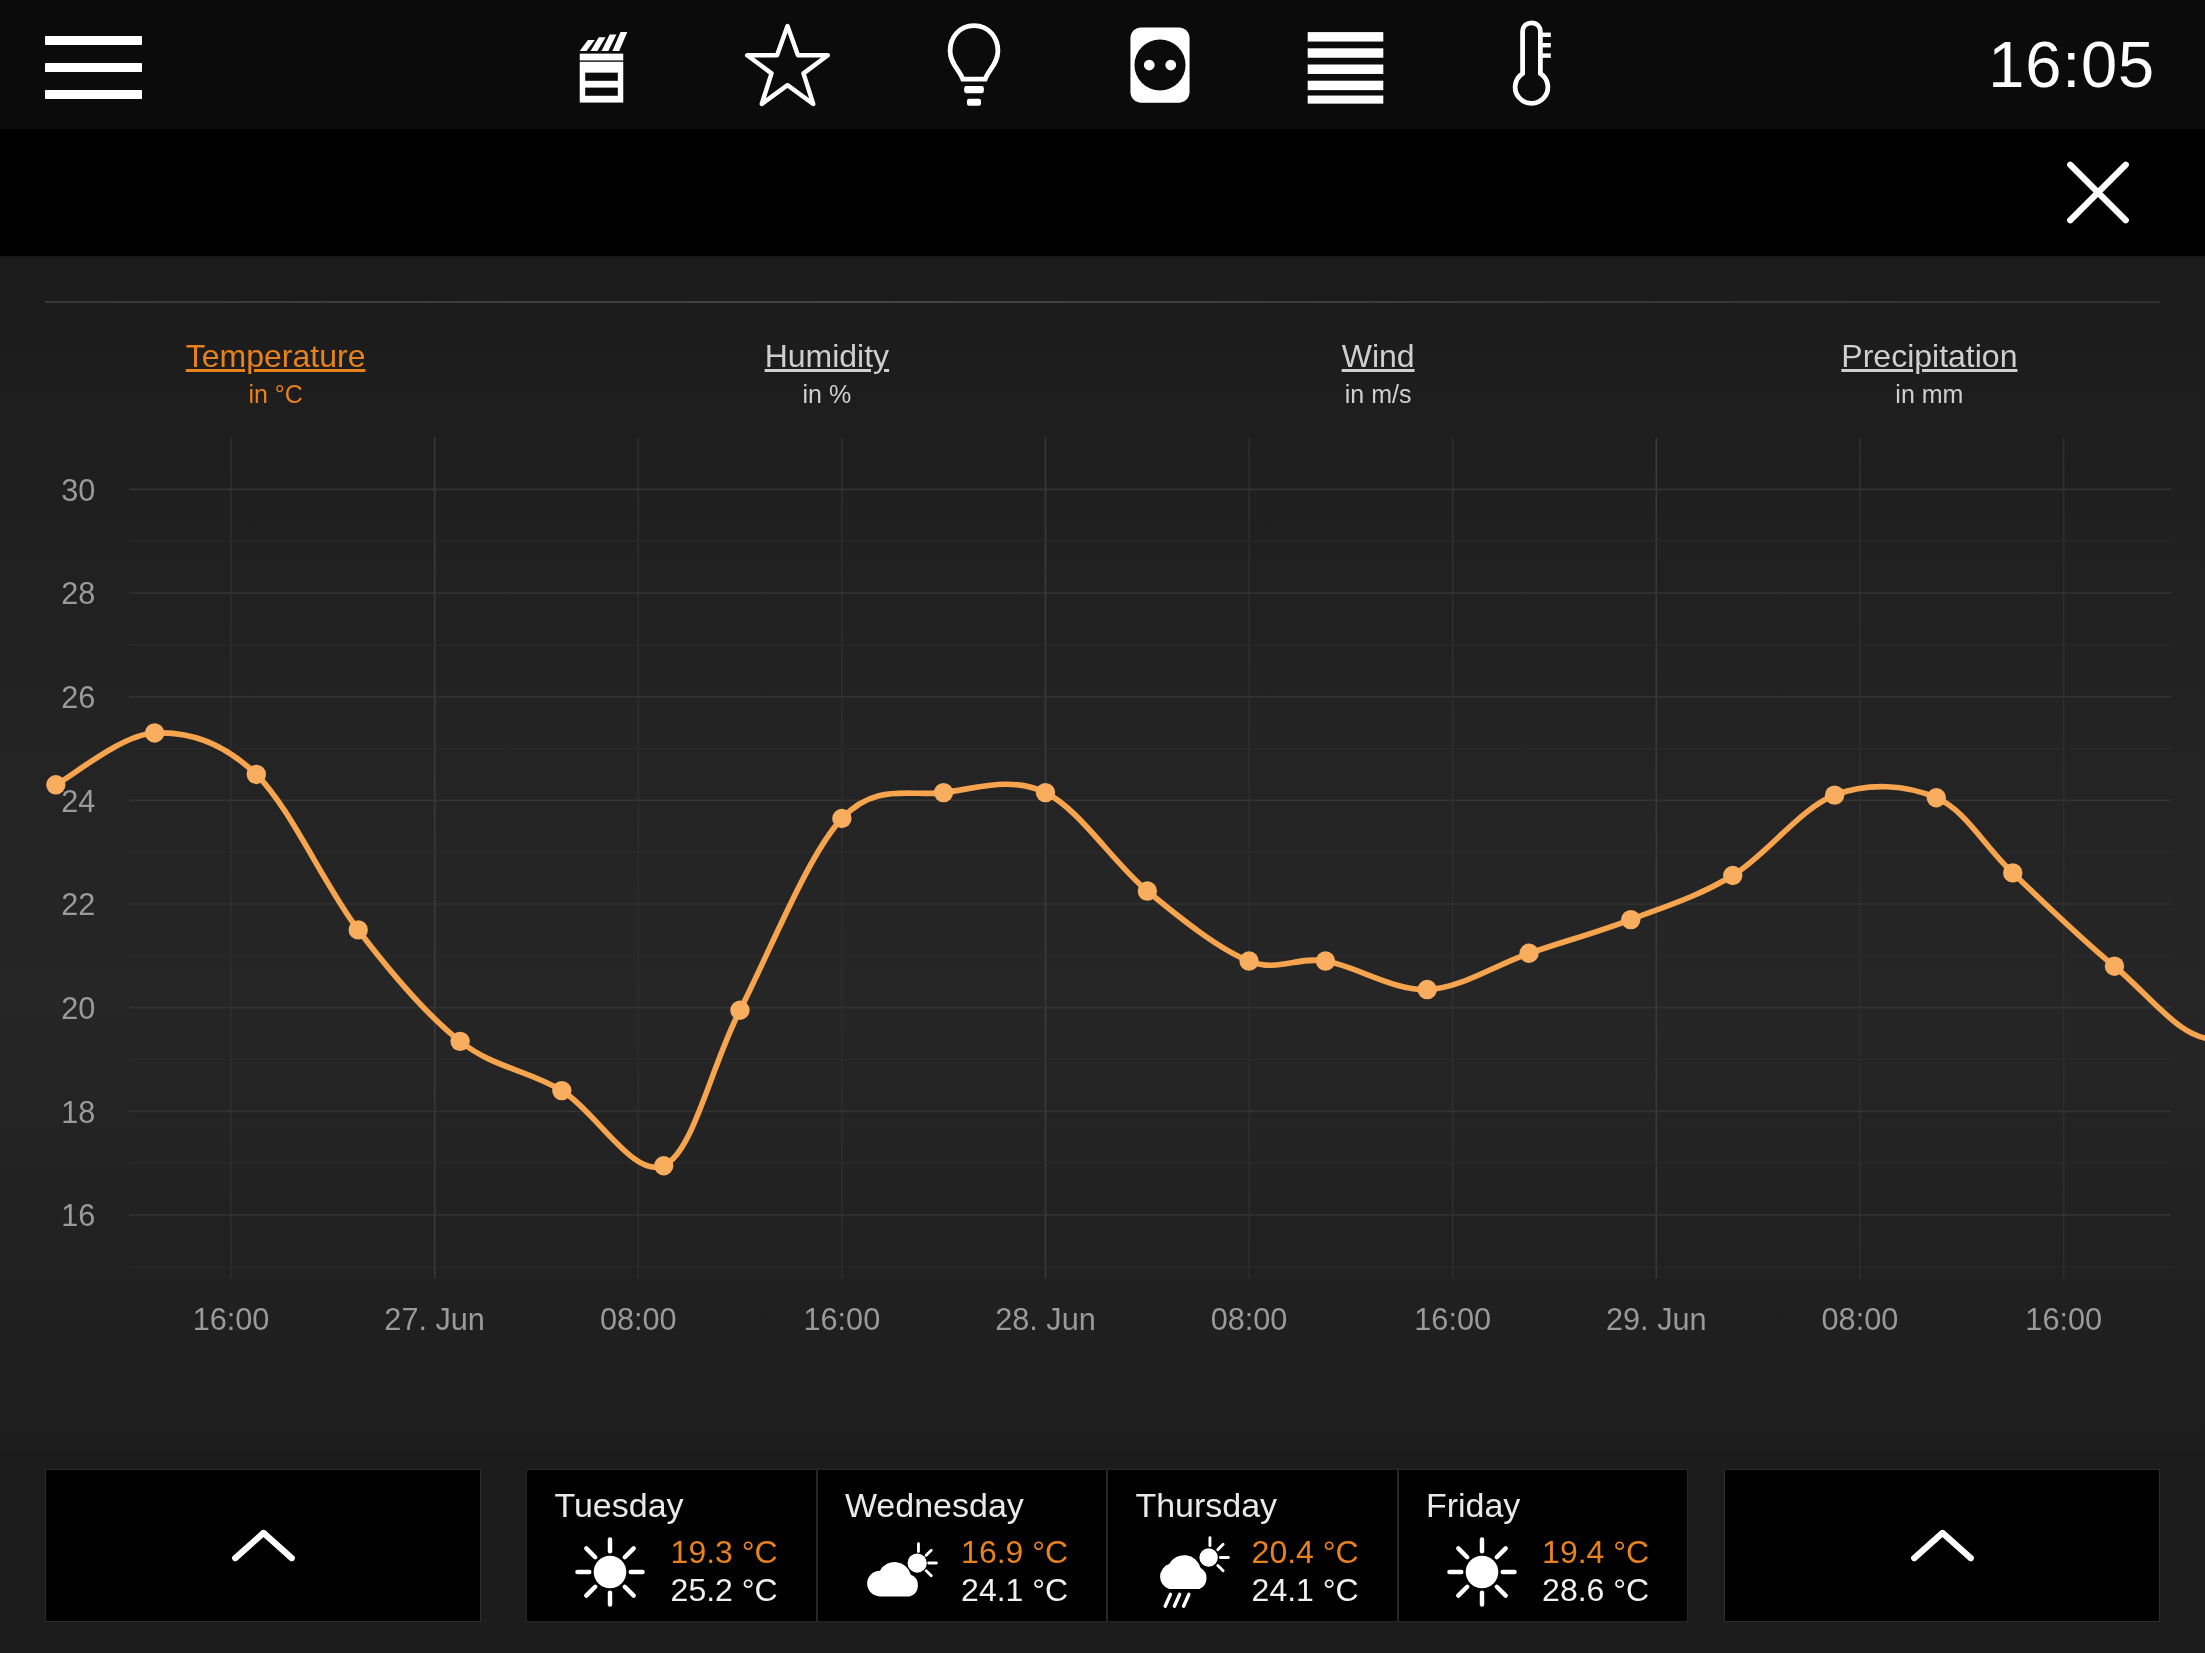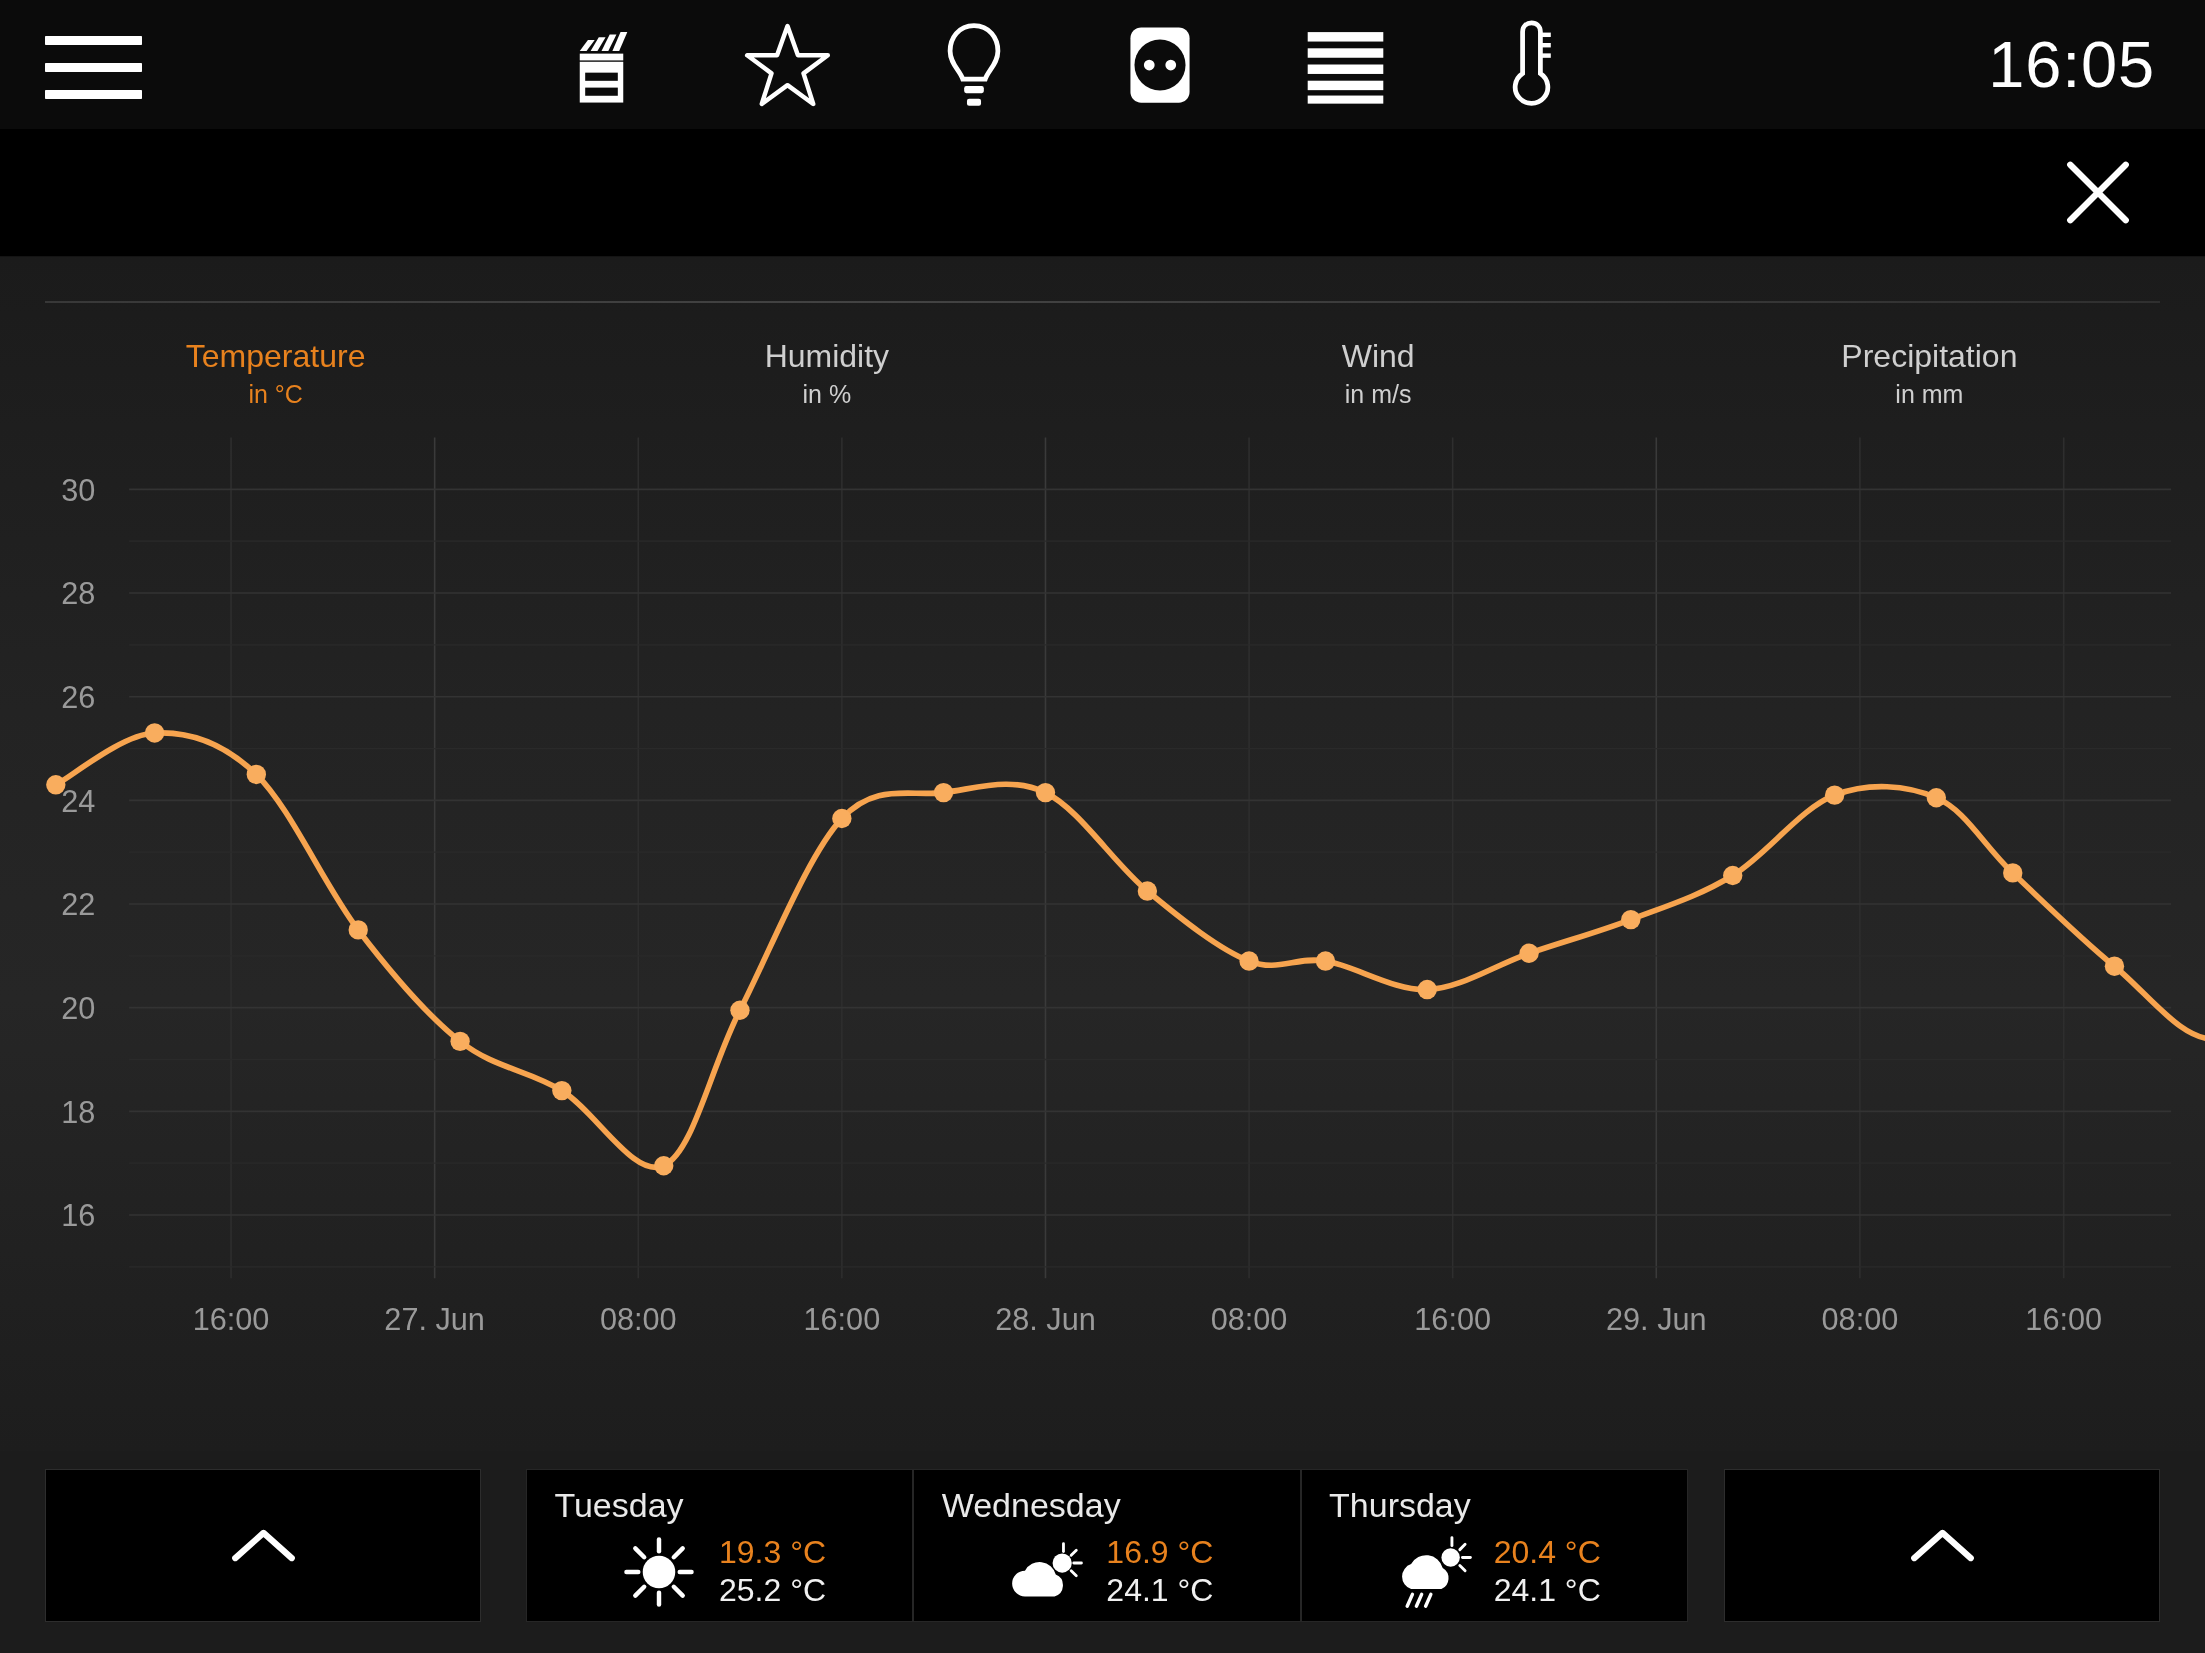--- a/index.html
+++ b/index.html
@@ -67,21 +67,21 @@
 
   .tabs{
     position:absolute; left:0; top:69px; width:2205px; height:94px;
     display:flex;
   }
   .tab{
     flex:1 1 0; text-align:center; cursor:pointer;
     display:flex; flex-direction:column; justify-content:center; align-items:center;
     line-height:1.32;
   }
-  .tab .t1{ font-size:32px; font-weight:400; color:#cfcfcf; }
+  .tab .t1{ font-size:32px; font-weight:400; color:#cfcfcf;text-decoration:underline; }
   .tab .t2{ font-size:25px; font-weight:400; color:#cfcfcf; }
   .tab.active .t1, .tab.active .t2{ color:#e8821e; }
 
   
   .chart-wrap{
     position:absolute; left:0; top:166px; width:2205px; height:969px;
   }
   .chart-svg{ position:absolute; left:0; top:0; width:2205px; height:969px; }
 
   
@@ -377,20 +377,44 @@
               </g>
             </svg>
           </div>
           <div class="daytemps">
             <div class="tmin">20.4 °C</div>
             <div class="tmax">24.1 °C</div>
           </div>
         </div>
       </div>
 
+      <div class="daycard">
+        <div class="dayname">Friday</div>
+        <div class="dayrow">
+          <div class="dayicon">
+            <svg width="74" height="74" viewBox="0 0 50 50">
+              <g stroke="#fff" stroke-width="3" stroke-linecap="round">
+                <line x1="25" y1="3" x2="25" y2="11"></line>
+                <line x1="25" y1="39" x2="25" y2="47"></line>
+                <line x1="3" y1="25" x2="11" y2="25"></line>
+                <line x1="39" y1="25" x2="47" y2="25"></line>
+                <line x1="9" y1="9" x2="15" y2="15"></line>
+                <line x1="35" y1="35" x2="41" y2="41"></line>
+                <line x1="41" y1="9" x2="35" y2="15"></line>
+                <line x1="15" y1="35" x2="9" y2="41"></line>
+              </g>
+              <circle cx="25" cy="25" r="11" fill="#fff"></circle>
+            </svg>
+          </div>
+          <div class="daytemps">
+            <div class="tmin">19.4 °C</div>
+            <div class="tmax">28.6 °C</div>
+          </div>
+        </div>
+      </div>
 
     </div>
 
     <div class="navbtn right">
       <svg width="69" height="45" viewBox="0 0 44 28">
         <polyline points="4,22 22,6 40,22" fill="none" stroke="#fff" stroke-width="4" stroke-linecap="round" stroke-linejoin="round"></polyline>
       </svg>
     </div>
   </div>
 

